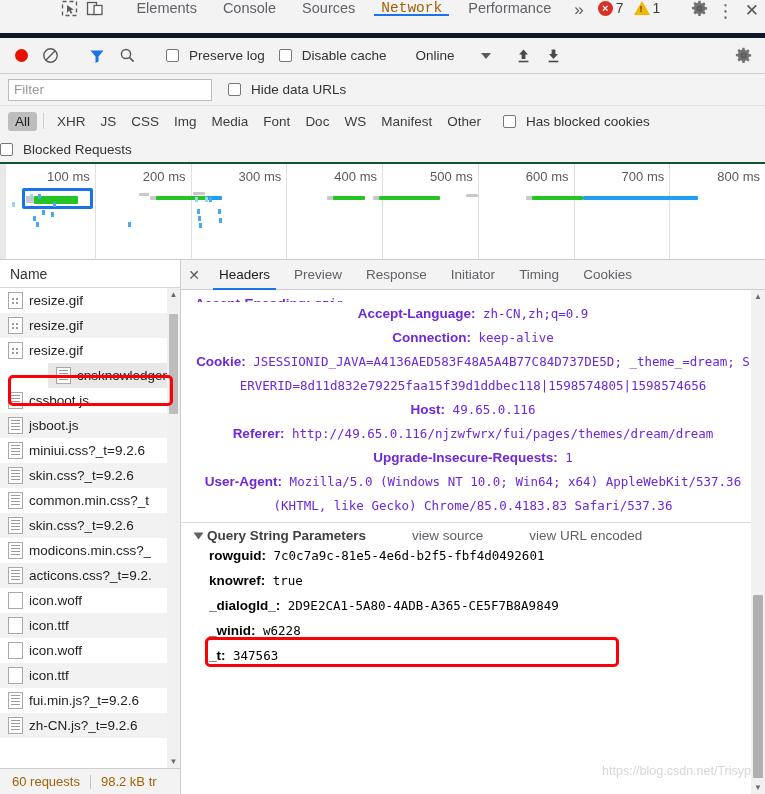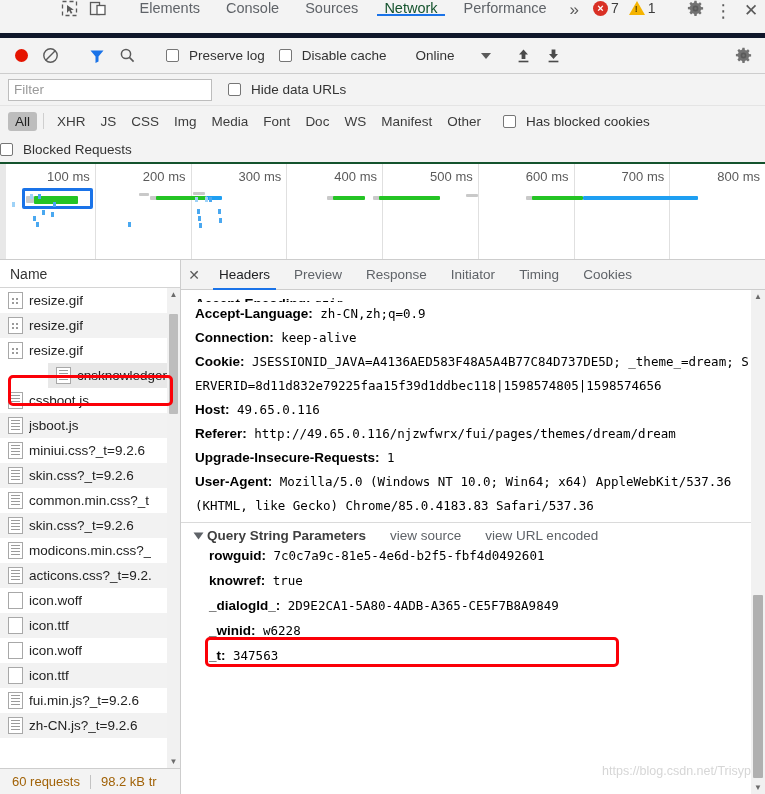--- a/index.html
+++ b/index.html
@@ -22,21 +22,21 @@
     color: #5a5a5a;
   }
   .tb-iconbtn:first-child { margin-left: 8px; }
   .vsep { width: 1px; background: #d0d0d0; margin: 9px 7px; }
   .maintabs { display: flex; align-items: stretch; }
   .mtab {
     padding: 0 13px; display: flex; align-items: center;
     font-size: 14.5px; color: #5f6368; position: relative;
     white-space: nowrap;
   }
-  .mtab.active { color: #14532d; }
+  .mtab.active { color: #a16207; font-family: Liberation Mono, monospace; }
   .mtab.active::after {
     content: ""; position: absolute; left: 6px; right: 6px; bottom: 0;
     height: 2px; background: #1a73e8;
   }
   .chev { padding: 0 10px; display: flex; align-items: center; font-size: 17px; color: #5a5a5a; }
   .counters { display: flex; align-items: center; gap: 3px; padding: 0 4px; font-size: 14px; color: #3c3c3c; }
   .err-dot {
     width: 15px; height: 15px; border-radius: 50%; background: #d93025;
     color: #fff; font-size: 11px; font-weight: bold;
     display: flex; align-items: center; justify-content: center; line-height: 1;
@@ -199,34 +199,34 @@
     padding: 0 12px; display: flex; align-items: center; font-size: 13.5px;
     color: #5f6368; position: relative; white-space: nowrap;
   }
   .dtab.active { color: #202124; }
   .dtab.active::after {
     content: ""; position: absolute; left: 6px; right: 6px; bottom: -1px; height: 2px; background: #1a73e8;
   }
   .dcontent { flex: 1; position: relative; overflow: hidden; background: #fff; }
   .dscroll { position: absolute; inset: 0; right: 14px; padding: 2px 0 0 14px; }
   .hline {
-    font-size: 13.5px; line-height: 24px; color: #000000;
-    white-space: pre-wrap; word-break: break-all;
+    font-size: 13.5px; line-height: 24px; color: #6d28d9;
+    white-space: pre-wrap; word-break: break-all; text-align: center;
   }
   .hkey { font-weight: bold; font-family: "Liberation Sans", sans-serif; }
   .hval { font-family: "DejaVu Sans Mono", monospace; font-size: 12.5px; }
   .clipped { height: 10px; overflow: hidden; }
   .sec-div { border-top: 1px solid #dadada; margin: 4px 0 0 -14px; }
   .sechdr {
     display: flex; align-items: center; gap: 0; font-size: 13.5px; margin-top: 5px;
   }
   .tri { width: 0; height: 0; border-top: 5px solid transparent; border-bottom: 5px solid transparent;
          border-left: 7px solid #5f6368; margin-right: 5px; transform: rotate(90deg); }
   .sec-title { font-weight: bold; color: #404040; }
-  .sec-link { color: #5f6368; margin-left: 24px; }
+  .sec-link { color: #5f6368; margin-left: 46px; }
   .qprow { font-size: 13.5px; line-height: 25px; padding-left: 14px; }
   .det-scroll { position: absolute; right: 0; top: 0; bottom: 0; width: 14px; background: #f1f1f1; }
   .ds-thumb { position: absolute; left: 2px; right: 2px; background: #b0b0b0; border-radius: 1px; }
 
   
   .anno {
     position: absolute; border: 3px solid #fb0007; border-radius: 5px;
     pointer-events: none; z-index: 40;
   }
   .watermark {

